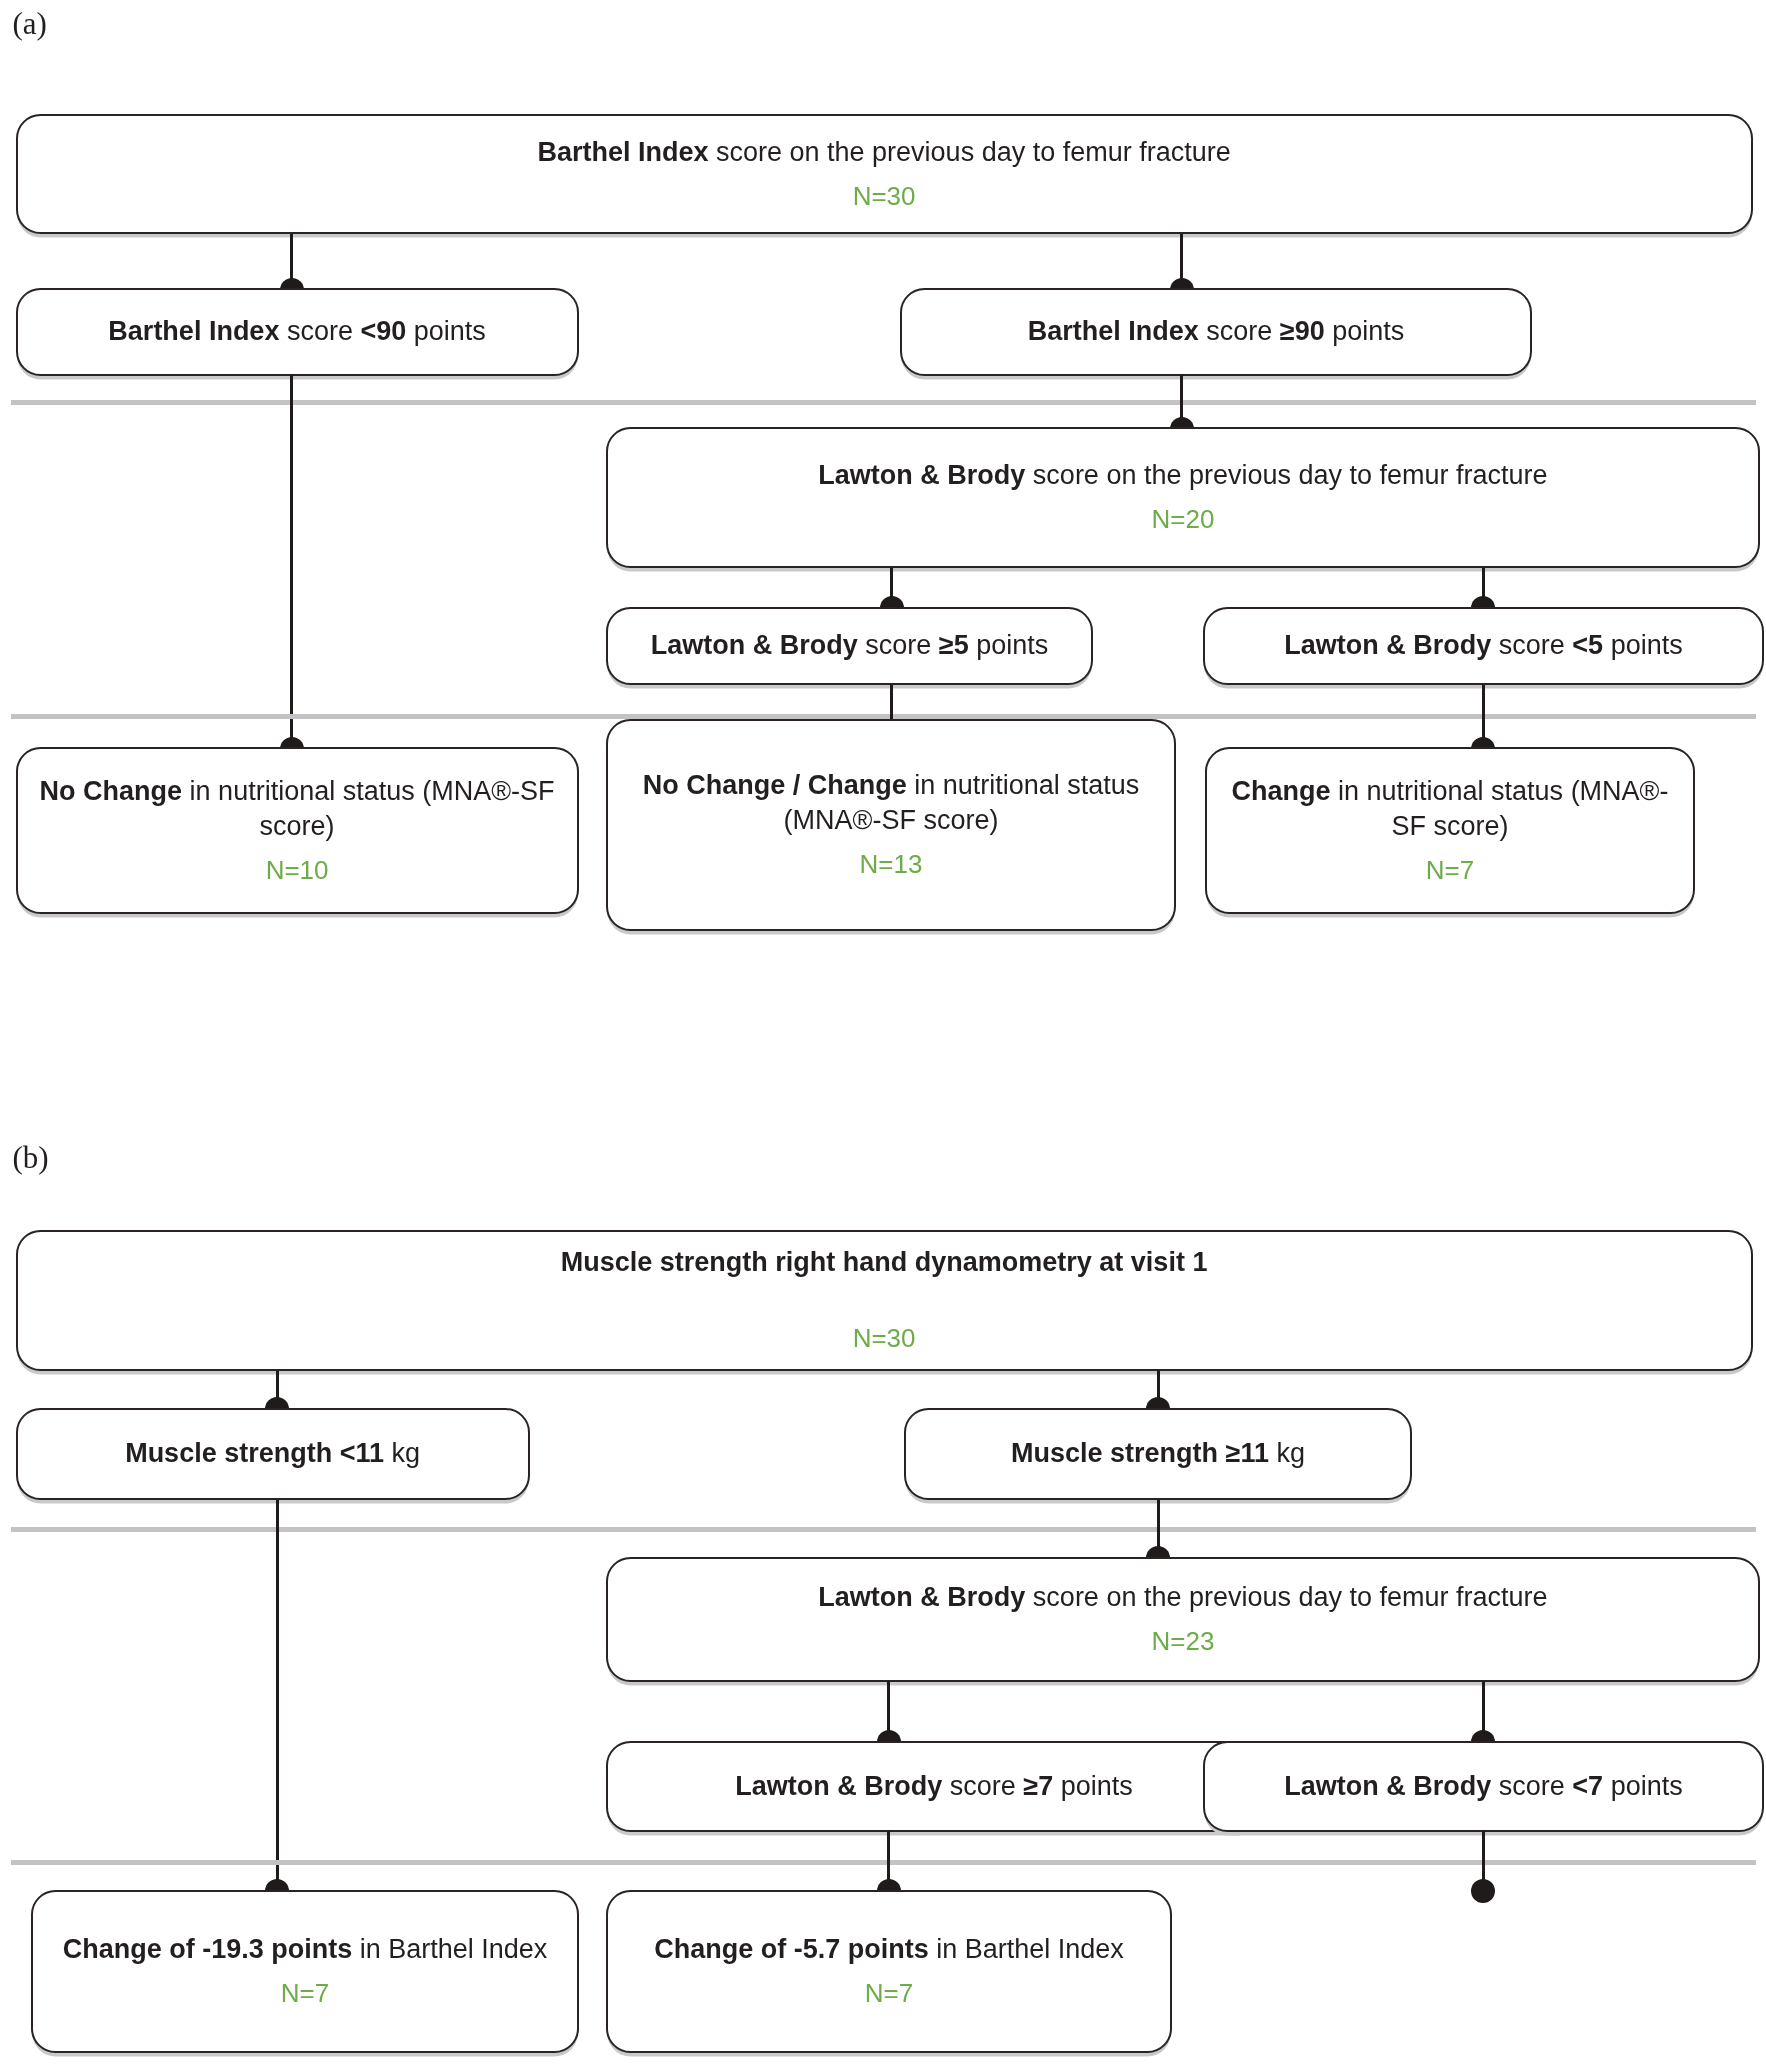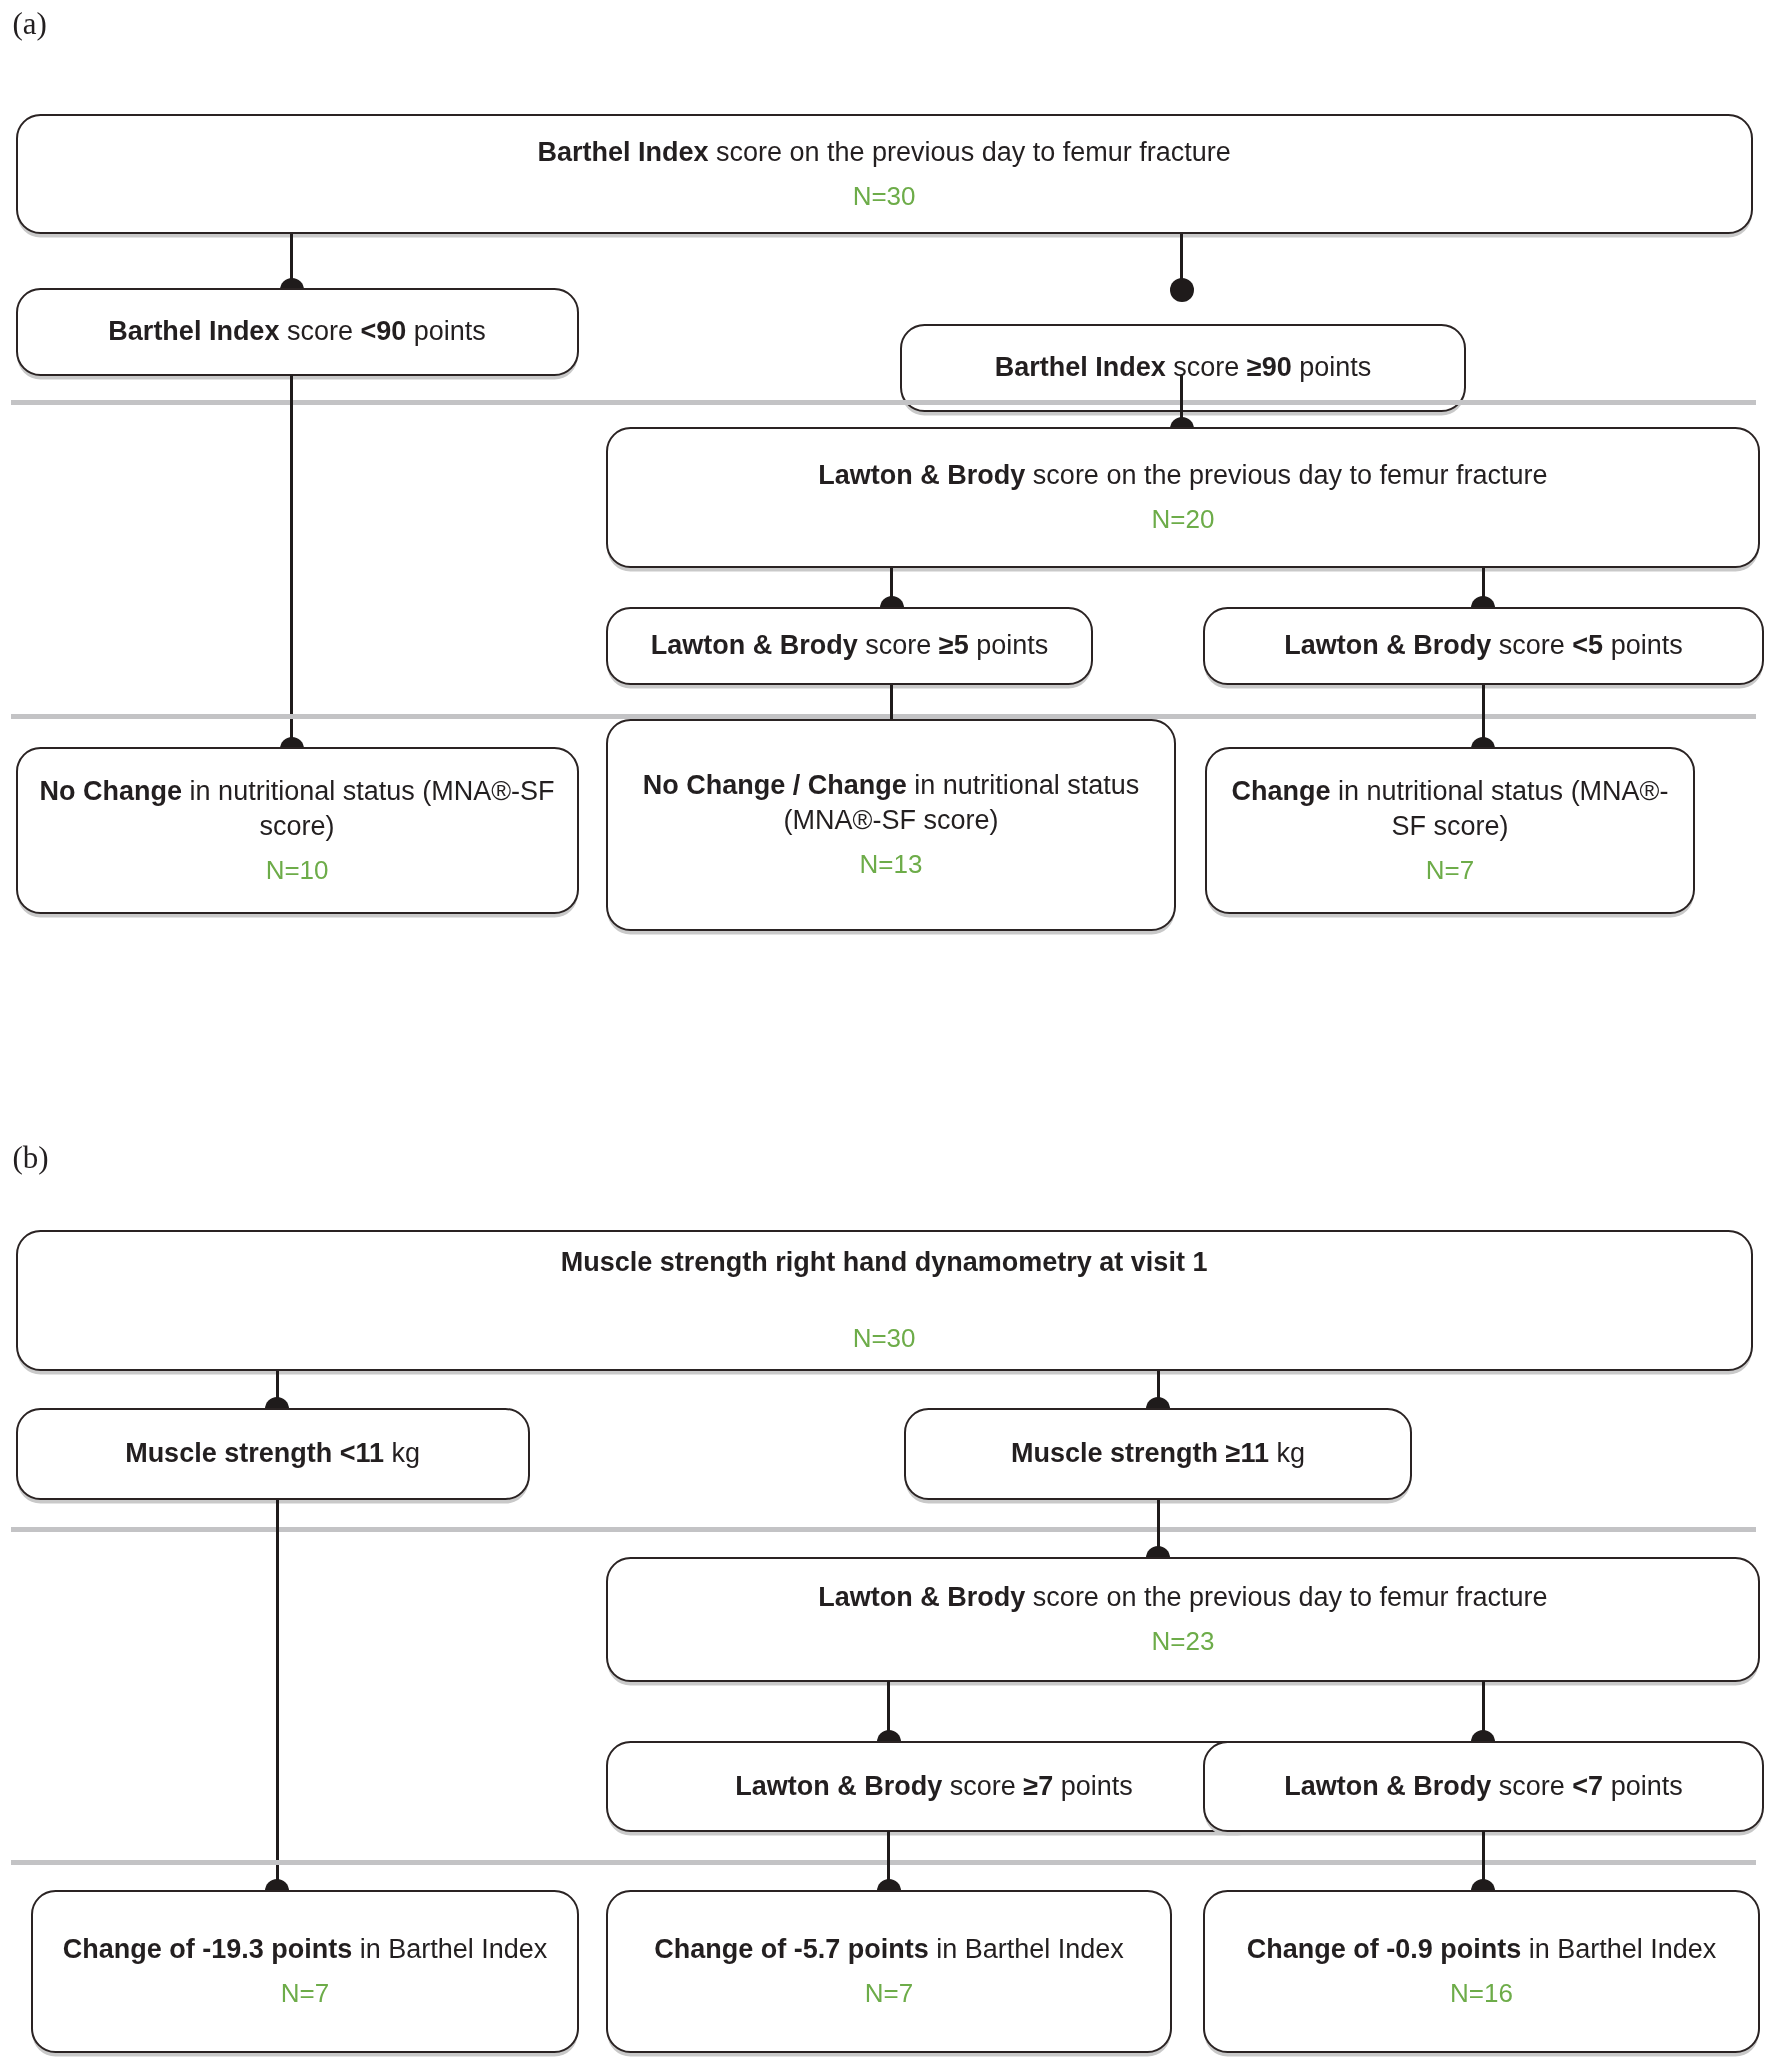--- a/index.html
+++ b/index.html
@@ -73,21 +73,21 @@
   </div>
 
   <div class="vline" style="left:290px;top:234px;height:56px;"></div>
   <div class="vline" style="left:1180px;top:234px;height:56px;"></div>
   <div class="dot" style="left:292px;top:290px;"></div>
   <div class="dot" style="left:1182px;top:290px;"></div>
 
   <div class="box" style="left:15.6px;top:288px;width:563px;height:88px;">
     <div class="t"><span class="b">Barthel Index</span><span> score </span><span class="b">&lt;90</span><span> points</span></div>
   </div>
-  <div class="box" style="left:900px;top:288px;width:566px;height:88px;margin-top:36px;">
+  <div class="box" style="left:900px;top:288px;width:632px;height:88px;">
     <div class="t"><span class="b">Barthel Index</span><span> score </span><span class="b">≥90</span><span> points</span></div>
   </div>
 
   <div class="divider" style="top:400px;"></div>
 
   <div class="vline" style="left:290px;top:375px;height:373px;"></div>
 
   <div class="vline" style="left:1180px;top:375px;height:53px;"></div>
   <div class="dot" style="left:1182px;top:429px;"></div>
 
@@ -181,19 +181,15 @@
   <div class="dot" style="left:1483px;top:1891px;"></div>
 
   <div class="box" style="left:31px;top:1890px;width:548px;height:163px;">
     <div class="t"><span class="b">Change of -19.3 points</span><span> in Barthel Index</span></div>
     <div class="n">N=7</div>
   </div>
   <div class="box" style="left:606px;top:1890px;width:566px;height:163px;">
     <div class="t"><span class="b">Change of -5.7 points</span><span> in Barthel Index</span></div>
     <div class="n">N=7</div>
   </div>
-  <div class="box" style="left:1203px;top:1890px;width:557px;height:163px;">
-    <div class="t"><span class="b">Change of -0.9 points</span><span> in Barthel Index</span></div>
-    <div class="n">N=16</div>
-  </div>
 
 </div>
 
 
 </body></html>

